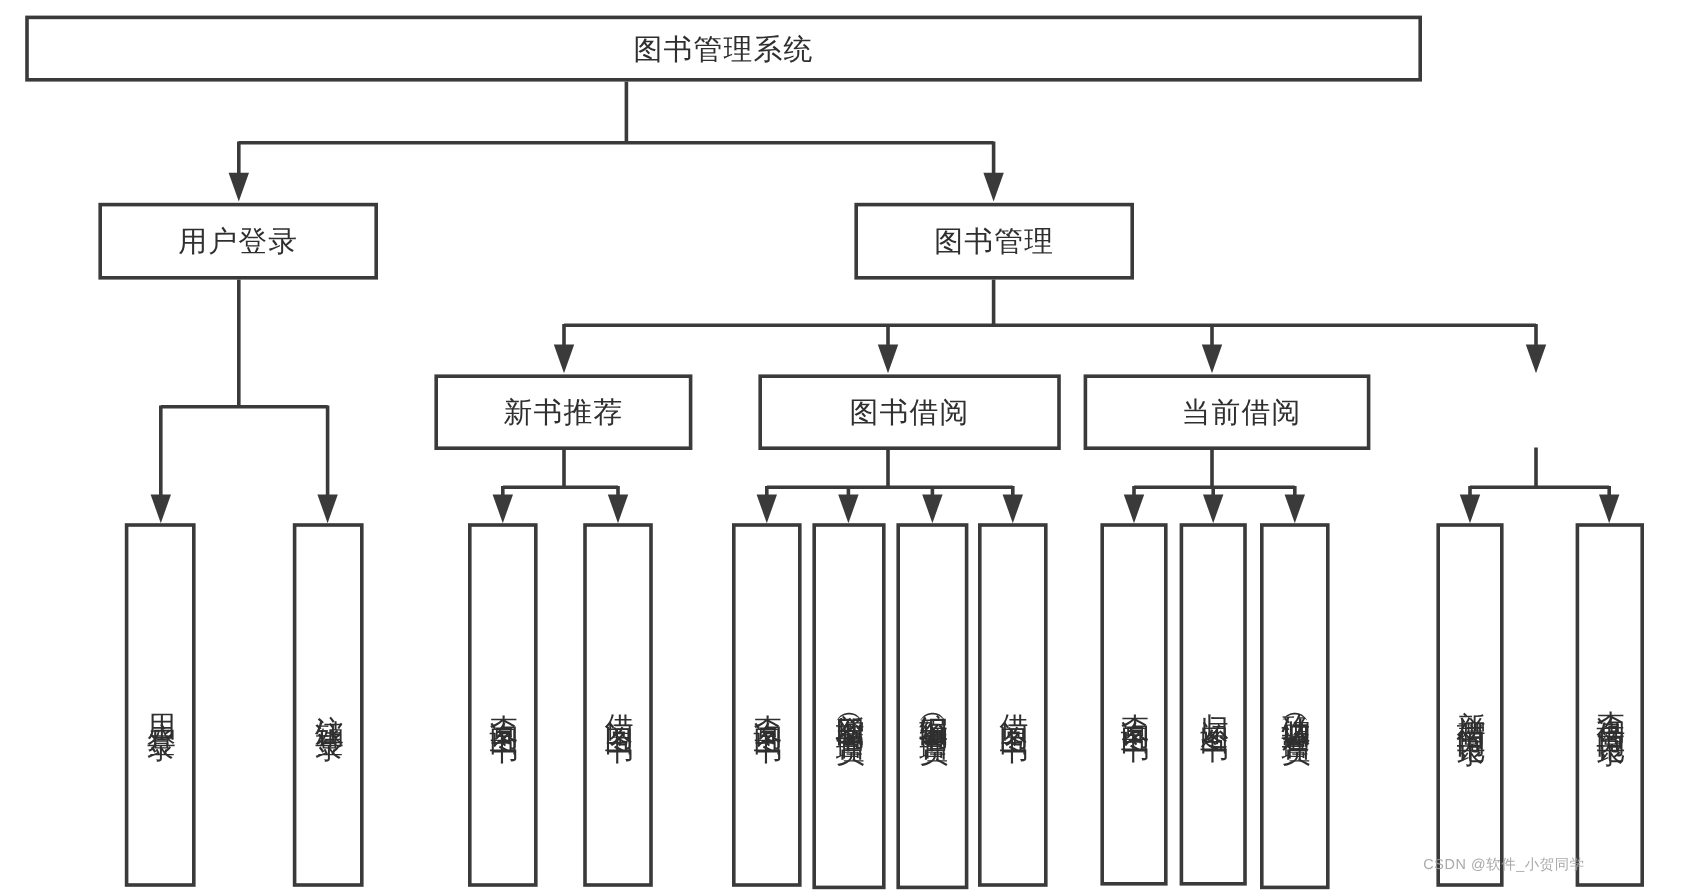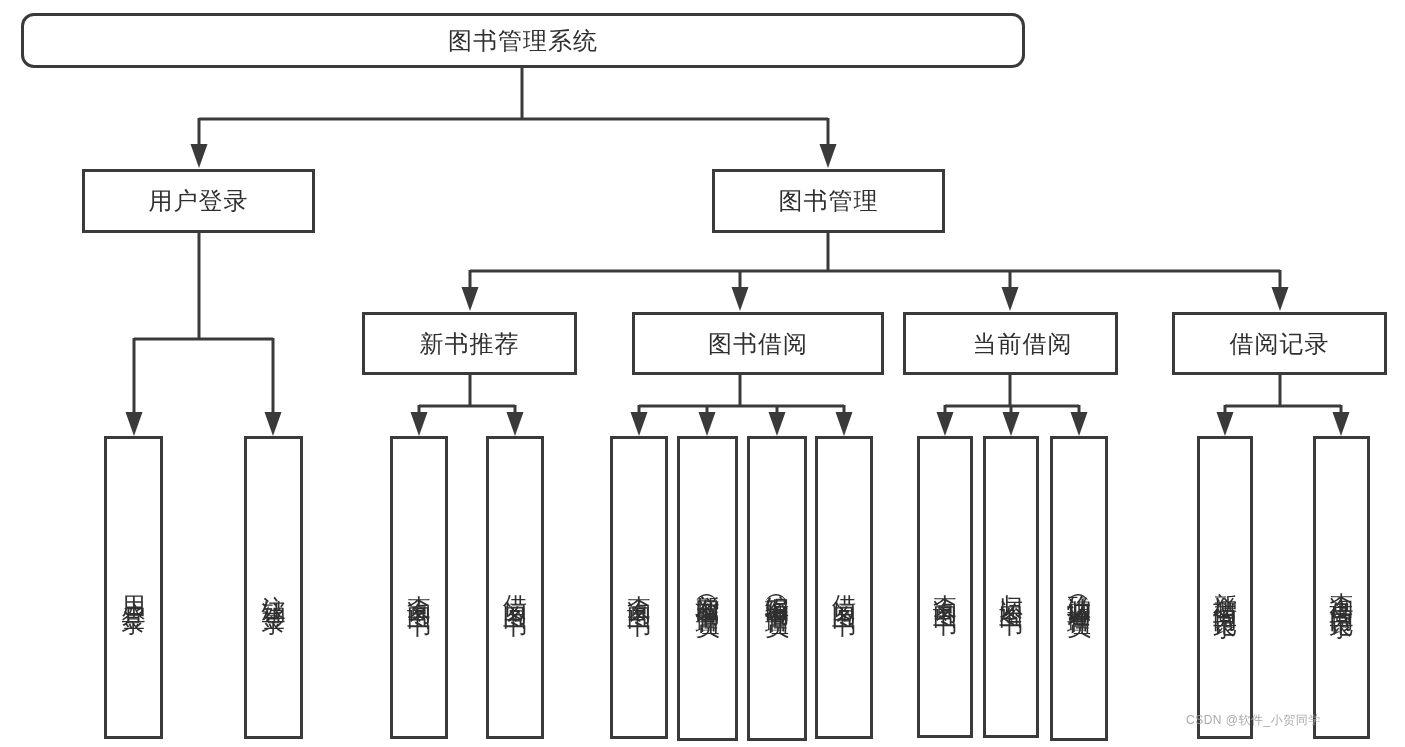--- a/index.html
+++ b/index.html
@@ -90,29 +90,28 @@
       <polygon points="768.5,412 785.5,412 777,436"></polygon>
       <polygon points="835.5,412 852.5,412 844,436"></polygon>
       <polygon points="936.5,412 953.5,412 945,436"></polygon>
       <polygon points="1002.5,412 1019.5,412 1011,436"></polygon>
       <polygon points="1070.5,412 1087.5,412 1079,436"></polygon>
       <polygon points="1216.5,412 1233.5,412 1225,436"></polygon>
       <polygon points="1332.5,412 1349.5,412 1341,436"></polygon>
     </g>
   </svg>
 
-  <div class="box hbox" style="left:21px; top:13px; width:1004px; height:55px;border-radius:13px;">图书管理系统</div>
+  <div class="box hbox" style="left:21px; top:13px; width:1164px; height:55px;">图书管理系统</div>
 
   <div class="box hbox" style="left:82px; top:169px; width:233px; height:64px;">用户登录</div>
   <div class="box hbox" style="left:362px; top:312px; width:215px; height:63px;">新书推荐</div>
 
   <div class="box hbox" style="left:712px; top:169px; width:233px; height:64px;">图书管理</div>
   <div class="box hbox" style="left:632px; top:312px; width:252px; height:63px;">图书借阅</div>
-  <div class="box hbox" style="left:903px; top:312px; width:215px; height:63px;padding-left:24px;">当前借阅</div>
-  <div class="box hbox" style="left:1172px; top:312px; width:215px; height:63px;">借阅记录</div>
+  <div class="box hbox" style="left:903px; top:312px; width:239px; height:63px;padding-left:24px;">当前借阅</div>
 
   <div class="box vbox" style="left:104px; top:436px; width:59px; height:303px;">用户登录</div>
   <div class="box vbox" style="left:244px; top:436px; width:59px; height:303px;">注销登录</div>
 
   <div class="box vbox" style="left:390px; top:436px; width:58px; height:303px;">查询图书</div>
   <div class="box vbox" style="left:486px; top:436px; width:58px; height:303px;">借阅图书</div>
 
   <div class="box vbox" style="left:610px; top:436px; width:58px; height:303px;">查询图书</div>
   <div class="box vbox" style="left:677px; top:436px; width:61px; height:305px; letter-spacing:3px;">新增图书（管理员）</div>
   <div class="box vbox" style="left:747px; top:436px; width:60px; height:305px; letter-spacing:3px;">编辑图书（管理员）</div>

